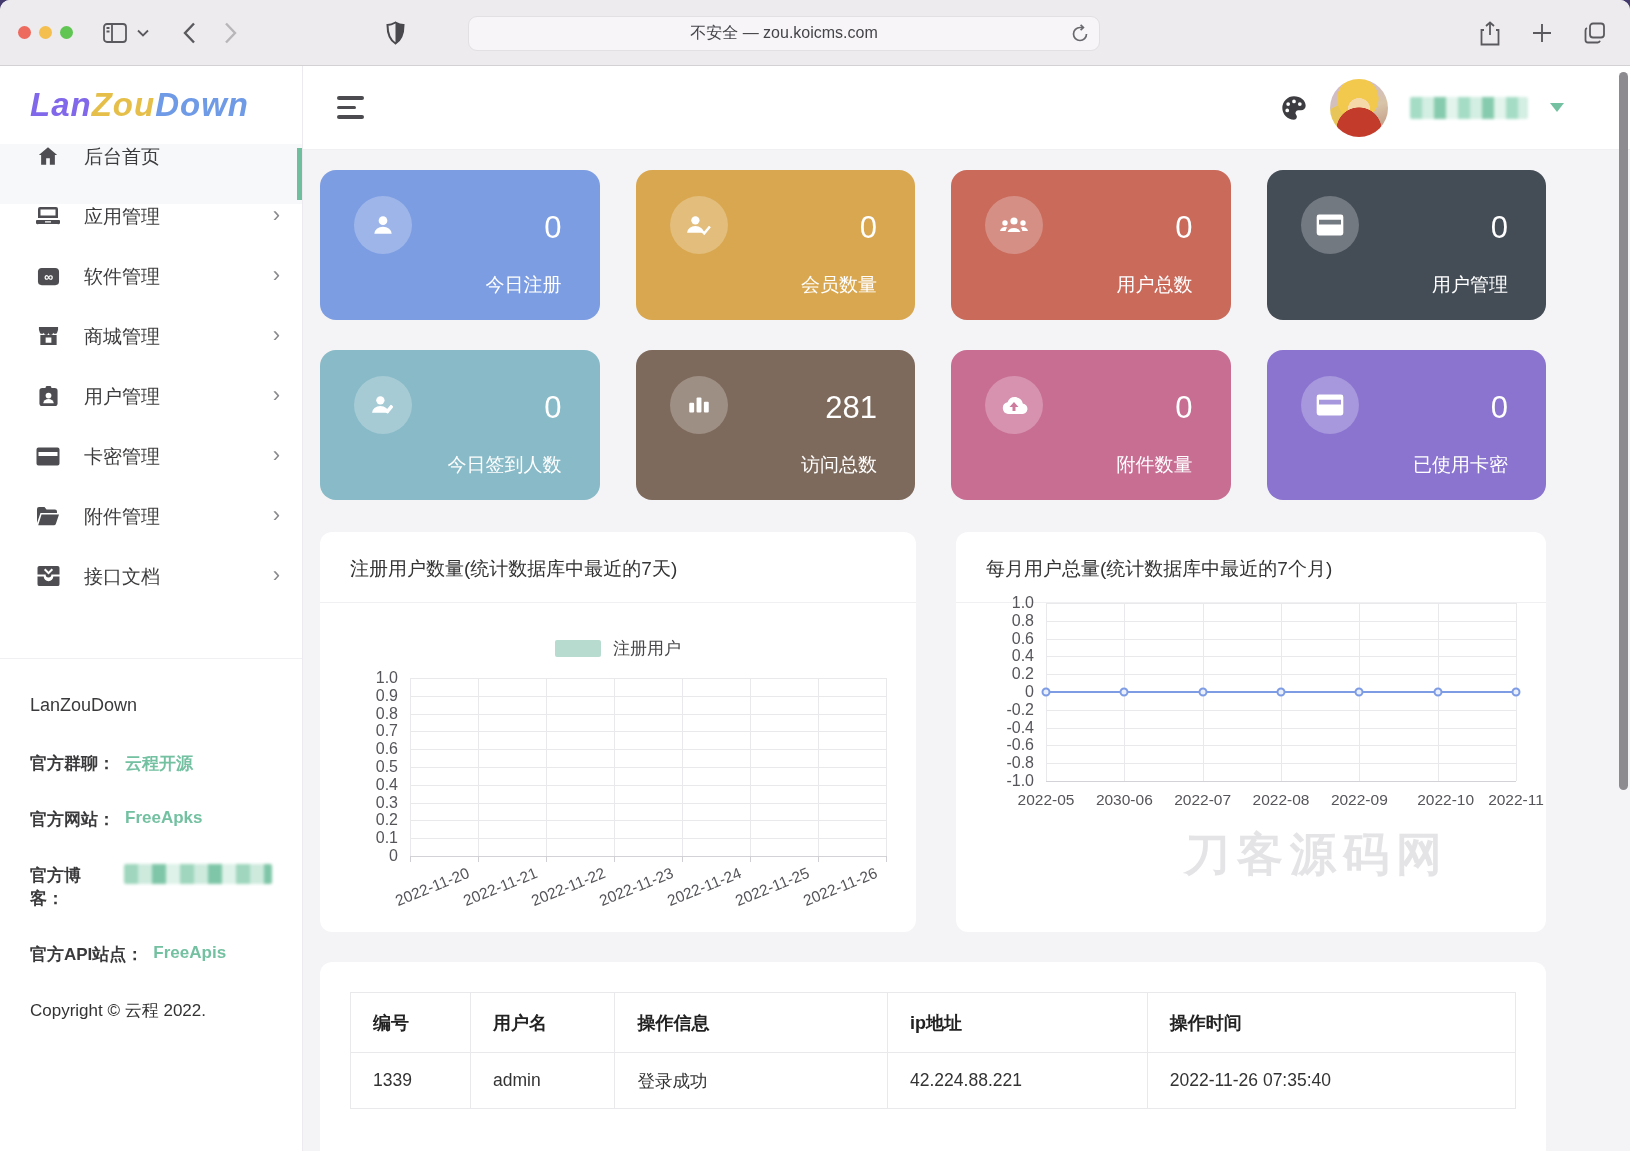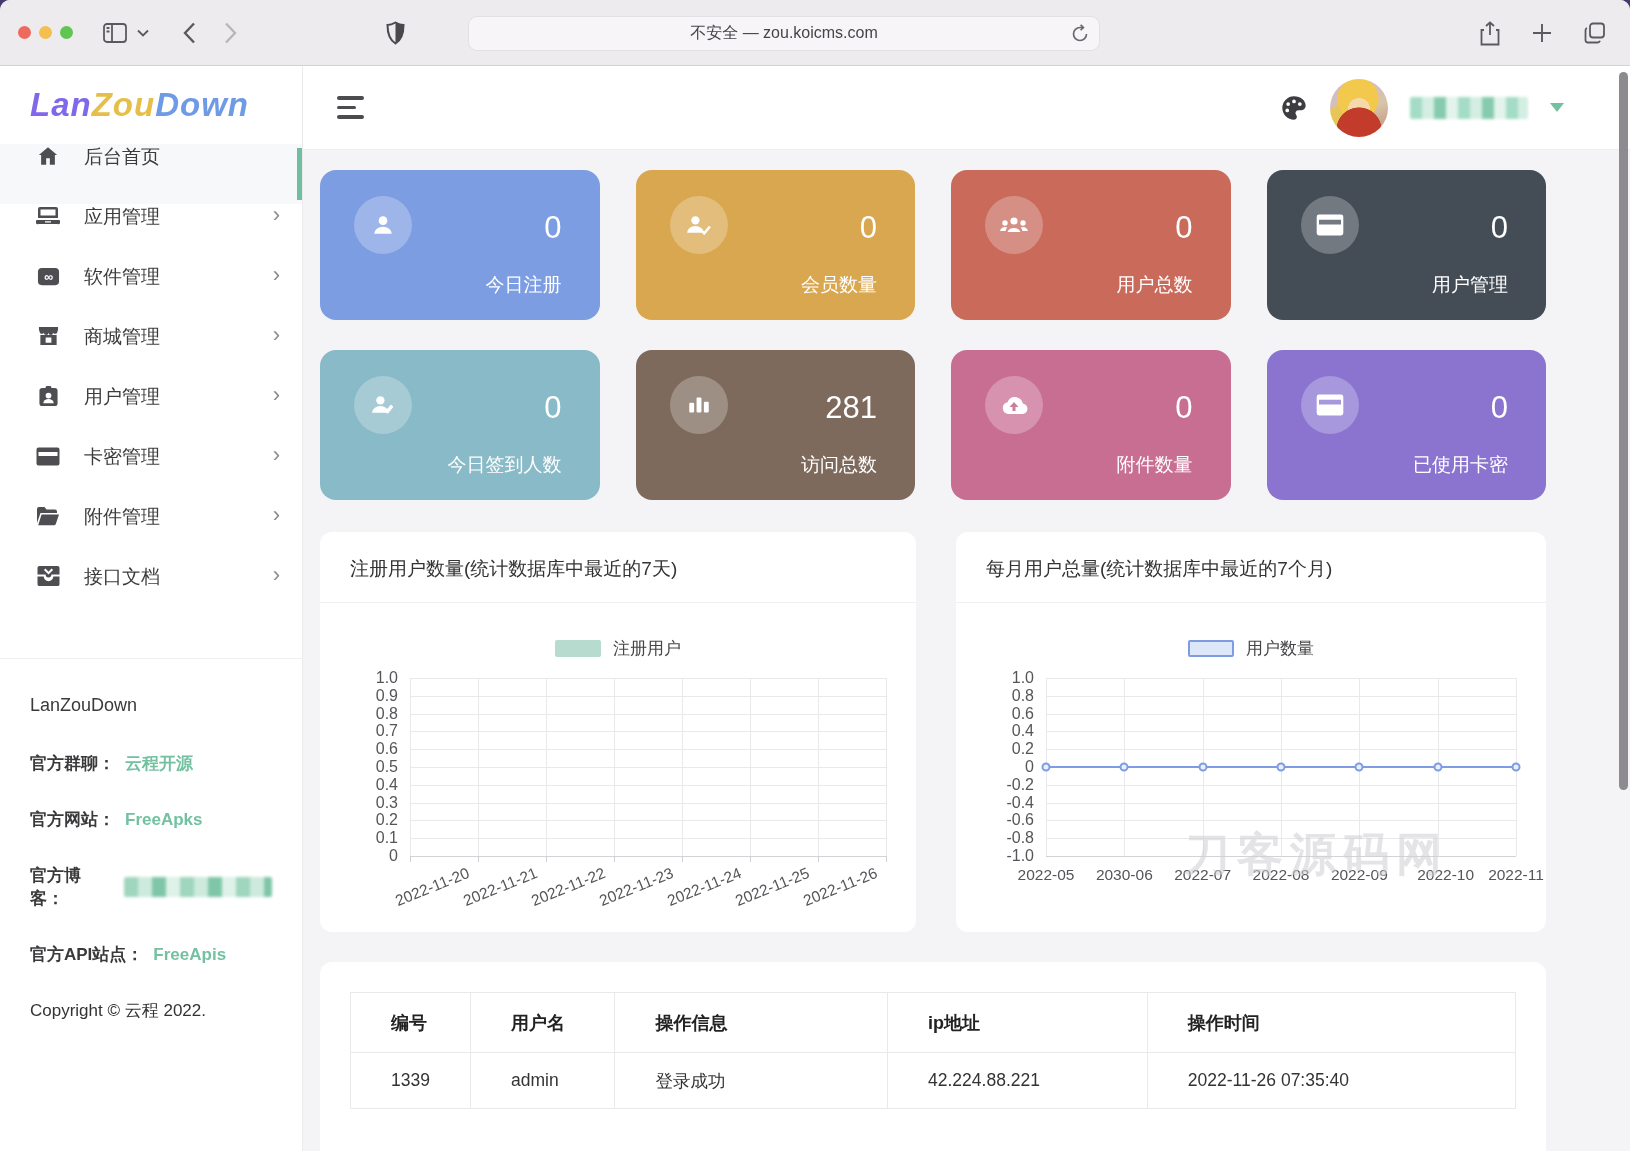--- a/index.html
+++ b/index.html
@@ -38,21 +38,21 @@
   .menu-item.active { background:#f7f8fa; }
   .menu-item.active::after { content:""; position:absolute; right:0; top:4px; bottom:4px;
     width:5px; background:#6fbf9f; }
   .mi-icon { width:24px; height:24px; margin-right:24px; color:#4e4e52; display:flex;
     align-items:center; justify-content:center; }
   .mi-label { font-size:19px; }
   .mi-arrow { margin-left:auto; color:#8b8b8f; font-size:22px; line-height:1; }
 
   .side-foot { margin-top:34px; border-top:1px solid #f0eff2; padding:36px 30px 0 30px; }
   .sf-brand { font-size:18px; color:#3a3a3c; margin-bottom:36px; }
-  .side-foot-row { display:flex; align-items:center; margin-bottom:33px; }
+  .side-foot-row { display:flex; margin-bottom:33px; }
   .sf-label { font-size:17px; font-weight:700; color:#3a3a3c; }
   .sf-link { font-size:17px; font-weight:700; color:#74c1a2; text-decoration:none; margin-left:10px; cursor:pointer; }
   .sf-redacted { width:150px; height:20px; margin-left:10px; border-radius:2px;
     background:repeating-linear-gradient(90deg,#9fd6bd 0 14px,#cdeadd 14px 28px,#7fc6a8 28px 42px,#def2e9 42px 56px);
     filter:blur(1.5px); }
   .sf-copy { font-size:17px; color:#333; margin-top:4px; }
 
   .main { flex:1; display:flex; flex-direction:column; overflow:hidden; }
   .topbar { height:84px; background:#fff; display:flex; align-items:center;
     padding:0 66px 0 28px; border-bottom:1px solid #f0eff2; }
@@ -111,21 +111,21 @@
   .xlab.flat { transform:translateX(-50%); }
   .zline { position:absolute; left:0; right:0; height:2px; transform:translateY(-50%); }
   .marker { position:absolute; width:9px; height:9px; border-radius:50%;
     transform:translate(-50%,-50%); border:2px solid; }
   .watermark { position:absolute; bottom:46px; left:228px; font-size:46px; font-weight:800;
     color:#cfcfd4; opacity:0.55; letter-spacing:7px; pointer-events:none; }
 
   .table-card { width:1226px; background:#fff; border-radius:12px; margin-top:30px;
     padding:30px; height:220px; }
   table { width:100%; border-collapse:collapse; }
-  th, td { border:1px solid #e9e9ec; text-align:left; padding:0 40px; }
+  th, td { border:1px solid #e9e9ec; text-align:left; padding:0 22px; }
   th { height:60px; font-size:18px; color:#222; font-weight:700; }
   td { height:56px; font-size:17.5px; color:#333; font-weight:400; }
   .col-0{width:10.3%;} .col-1{width:12.4%;} .col-2{width:23.4%;} .col-3{width:22.3%;} .col-4{width:31.6%;}
 
   .scroll-thumb { position:absolute; right:2px; top:72px; width:9px; height:718px;
     border-radius:5px; background:#8e8b90; cursor:pointer; }
   svg { display:block; }
 </style>
 </head>
 <body>
@@ -490,24 +490,20 @@
                   <div class="xlab rot" style="left: 53.1429%;">2022-11-23</div>
                   <div class="xlab rot" style="left: 67.4286%;">2022-11-24</div>
                   <div class="xlab rot" style="left: 81.7143%;">2022-11-25</div>
                   <div class="xlab rot" style="left: 96%;">2022-11-26</div>
                 </div>
             </div>
           </section>
           <section class="chart-card right" id="chartR">
             <div class="chart-title">每月用户总量(统计数据库中最近的7个月)</div>
             <div class="chart-body">
-              <div class="legend">
-                <span class="swatch bordered" style="background: rgb(221, 231, 248);"></span>
-                <span>用户数量</span>
-              </div>
               <div class="plot">
                   <div class="hline" style="top: 0%;"></div>
                   <div class="ylab" style="top: 0%;">1.0</div>
                   <div class="hline" style="top: 10%;"></div>
                   <div class="ylab" style="top: 10%;">0.8</div>
                   <div class="hline" style="top: 20%;"></div>
                   <div class="ylab" style="top: 20%;">0.6</div>
                   <div class="hline" style="top: 30%;"></div>
                   <div class="ylab" style="top: 30%;">0.4</div>
                   <div class="hline" style="top: 40%;"></div>

